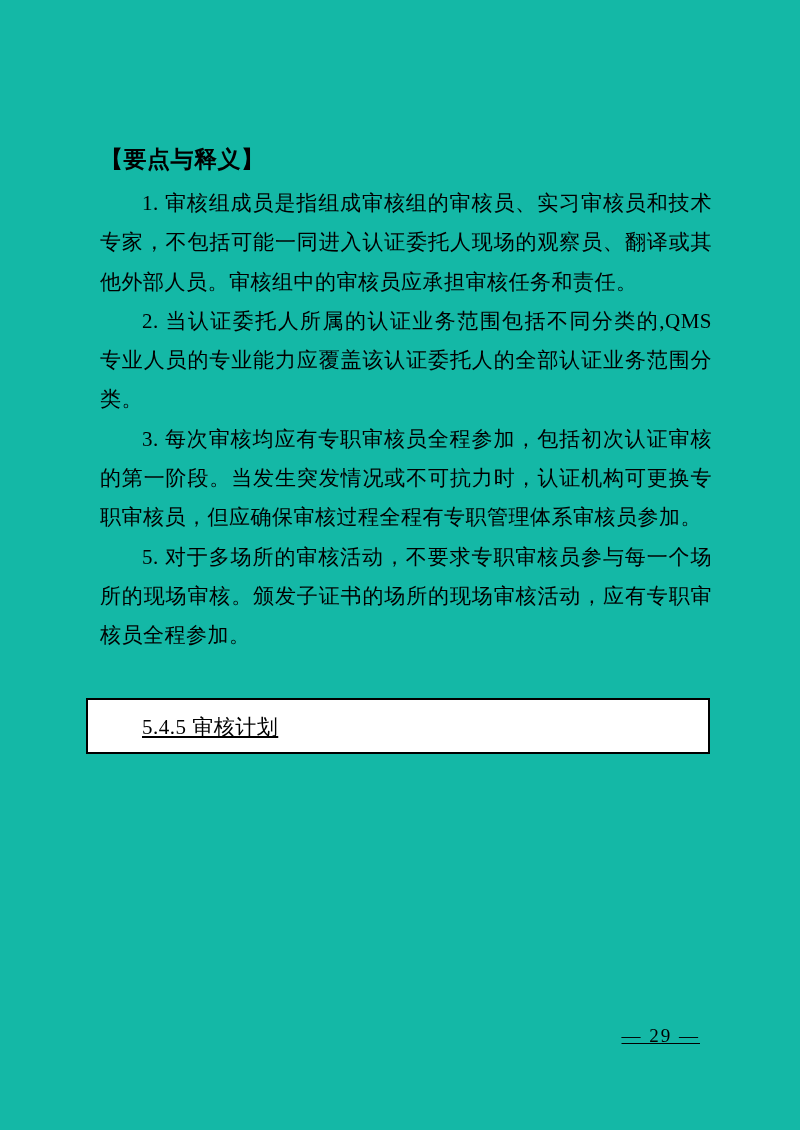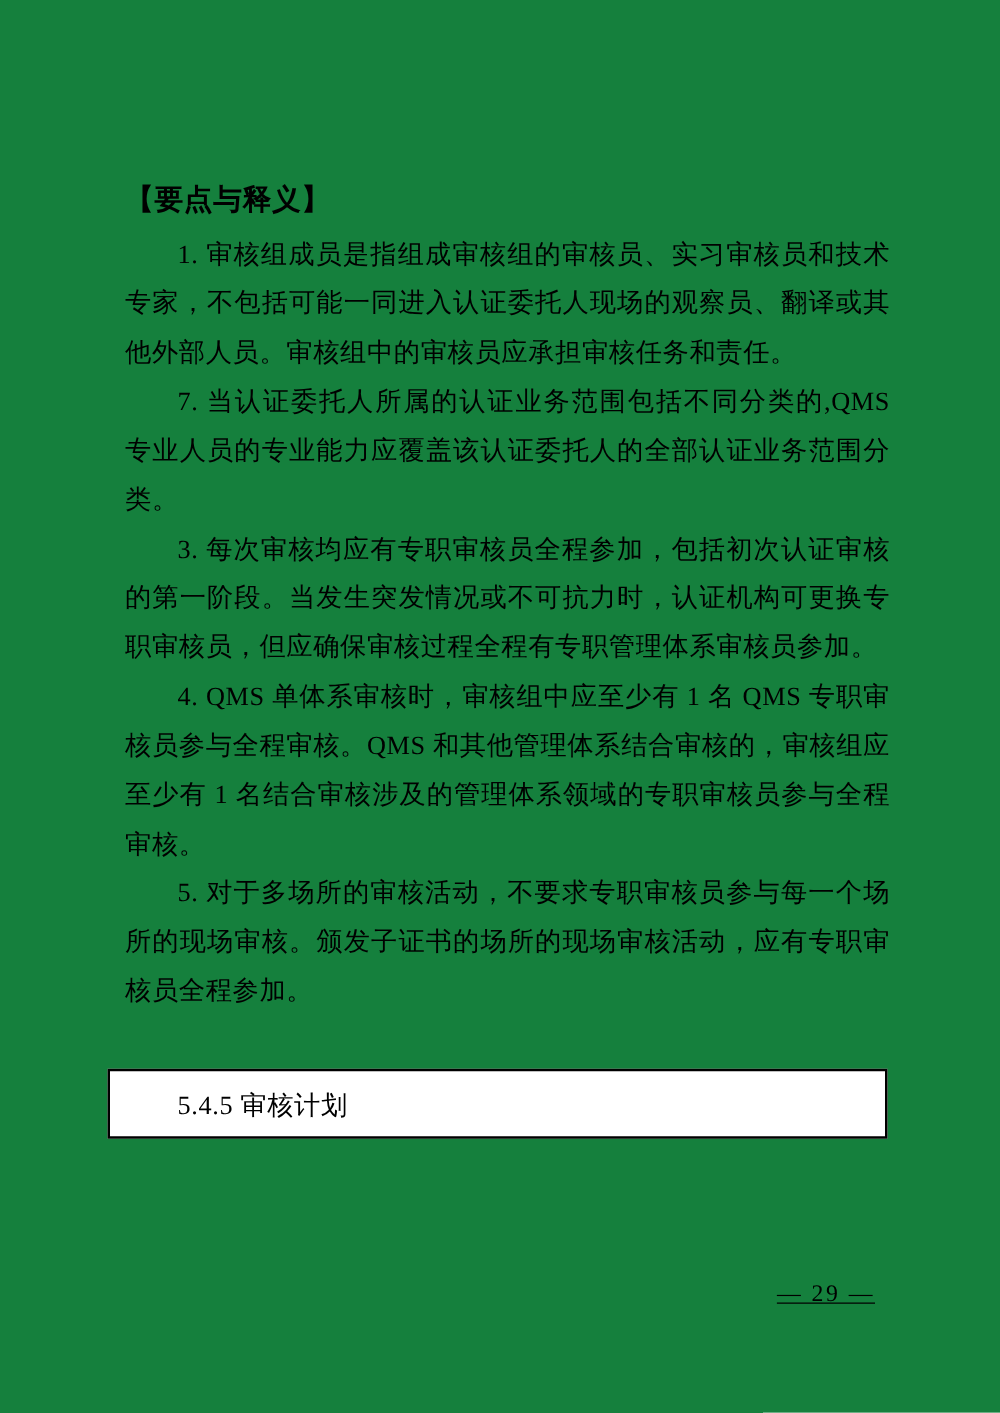--- a/index.html
+++ b/index.html
@@ -9,21 +9,21 @@
     height: 1130px;
     position: relative;
     overflow: hidden;
     color: #000;
     font-family: "Liberation Serif", "DejaVu Serif", serif;
   }
   .page {
     position: absolute;
     left: 0; top: 0;
     width: 800px; height: 1130px;
-    background: #15803d;
+    background: #14b8a6;
   }
   .content {
     position: absolute;
     left: 100px;
     top: 146px;
     width: 612px;
   }
   .sec-heading {
     font-family: "Liberation Sans", "DejaVu Sans", sans-serif;
     font-weight: bold;
@@ -52,20 +52,21 @@
     background: #fff;
   }
   .rule-box .box-para {
     font-family: "Liberation Serif", "DejaVu Serif", serif;
     font-size: 21px;
     line-height: 40px;
     text-align: justify;
     text-indent: 2em;
     letter-spacing: 0.5px;
     color: #000;
+    text-decoration: underline;
   }
   .page-number {
     position: absolute;
     top: 1025px;
     right: 100px;
     font-family: "Liberation Serif", "DejaVu Serif", serif;
     font-size: 19px;
     letter-spacing: 2px;
     color: #000;
     text-decoration: underline;
@@ -74,25 +75,24 @@
 </head>
 <body>
 
 <div class="page">
   <div class="content">
 
     <div class="sec-heading">【要点与释义】</div>
 
     <p class="body-para first-para">1. 审核组成员是指组成审核组的审核员、实习审核员和技术专家，不包括可能一同进入认证委托人现场的观察员、翻译或其他外部人员。审核组中的审核员应承担审核任务和责任。</p>
 
-    <p class="body-para">7. 当认证委托人所属的认证业务范围包括不同分类的,QMS 专业人员的专业能力应覆盖该认证委托人的全部认证业务范围分类。</p>
+    <p class="body-para">2. 当认证委托人所属的认证业务范围包括不同分类的,QMS 专业人员的专业能力应覆盖该认证委托人的全部认证业务范围分类。</p>
 
     <p class="body-para">3. 每次审核均应有专职审核员全程参加，包括初次认证审核的第一阶段。当发生突发情况或不可抗力时，认证机构可更换专职审核员，但应确保审核过程全程有专职管理体系审核员参加。</p>
 
-    <p class="body-para">4. QMS 单体系审核时，审核组中应至少有 1 名 QMS 专职审核员参与全程审核。QMS 和其他管理体系结合审核的，审核组应至少有 1 名结合审核涉及的管理体系领域的专职审核员参与全程审核。</p>
 
     <p class="body-para">5. 对于多场所的审核活动，不要求专职审核员参与每一个场所的现场审核。颁发子证书的场所的现场审核活动，应有专职审核员全程参加。</p>
 
     <div class="rule-section">
 
       <div class="rule-box">
         <p class="box-para">5.4.5 审核计划</p>
       </div>
     </div>
 

